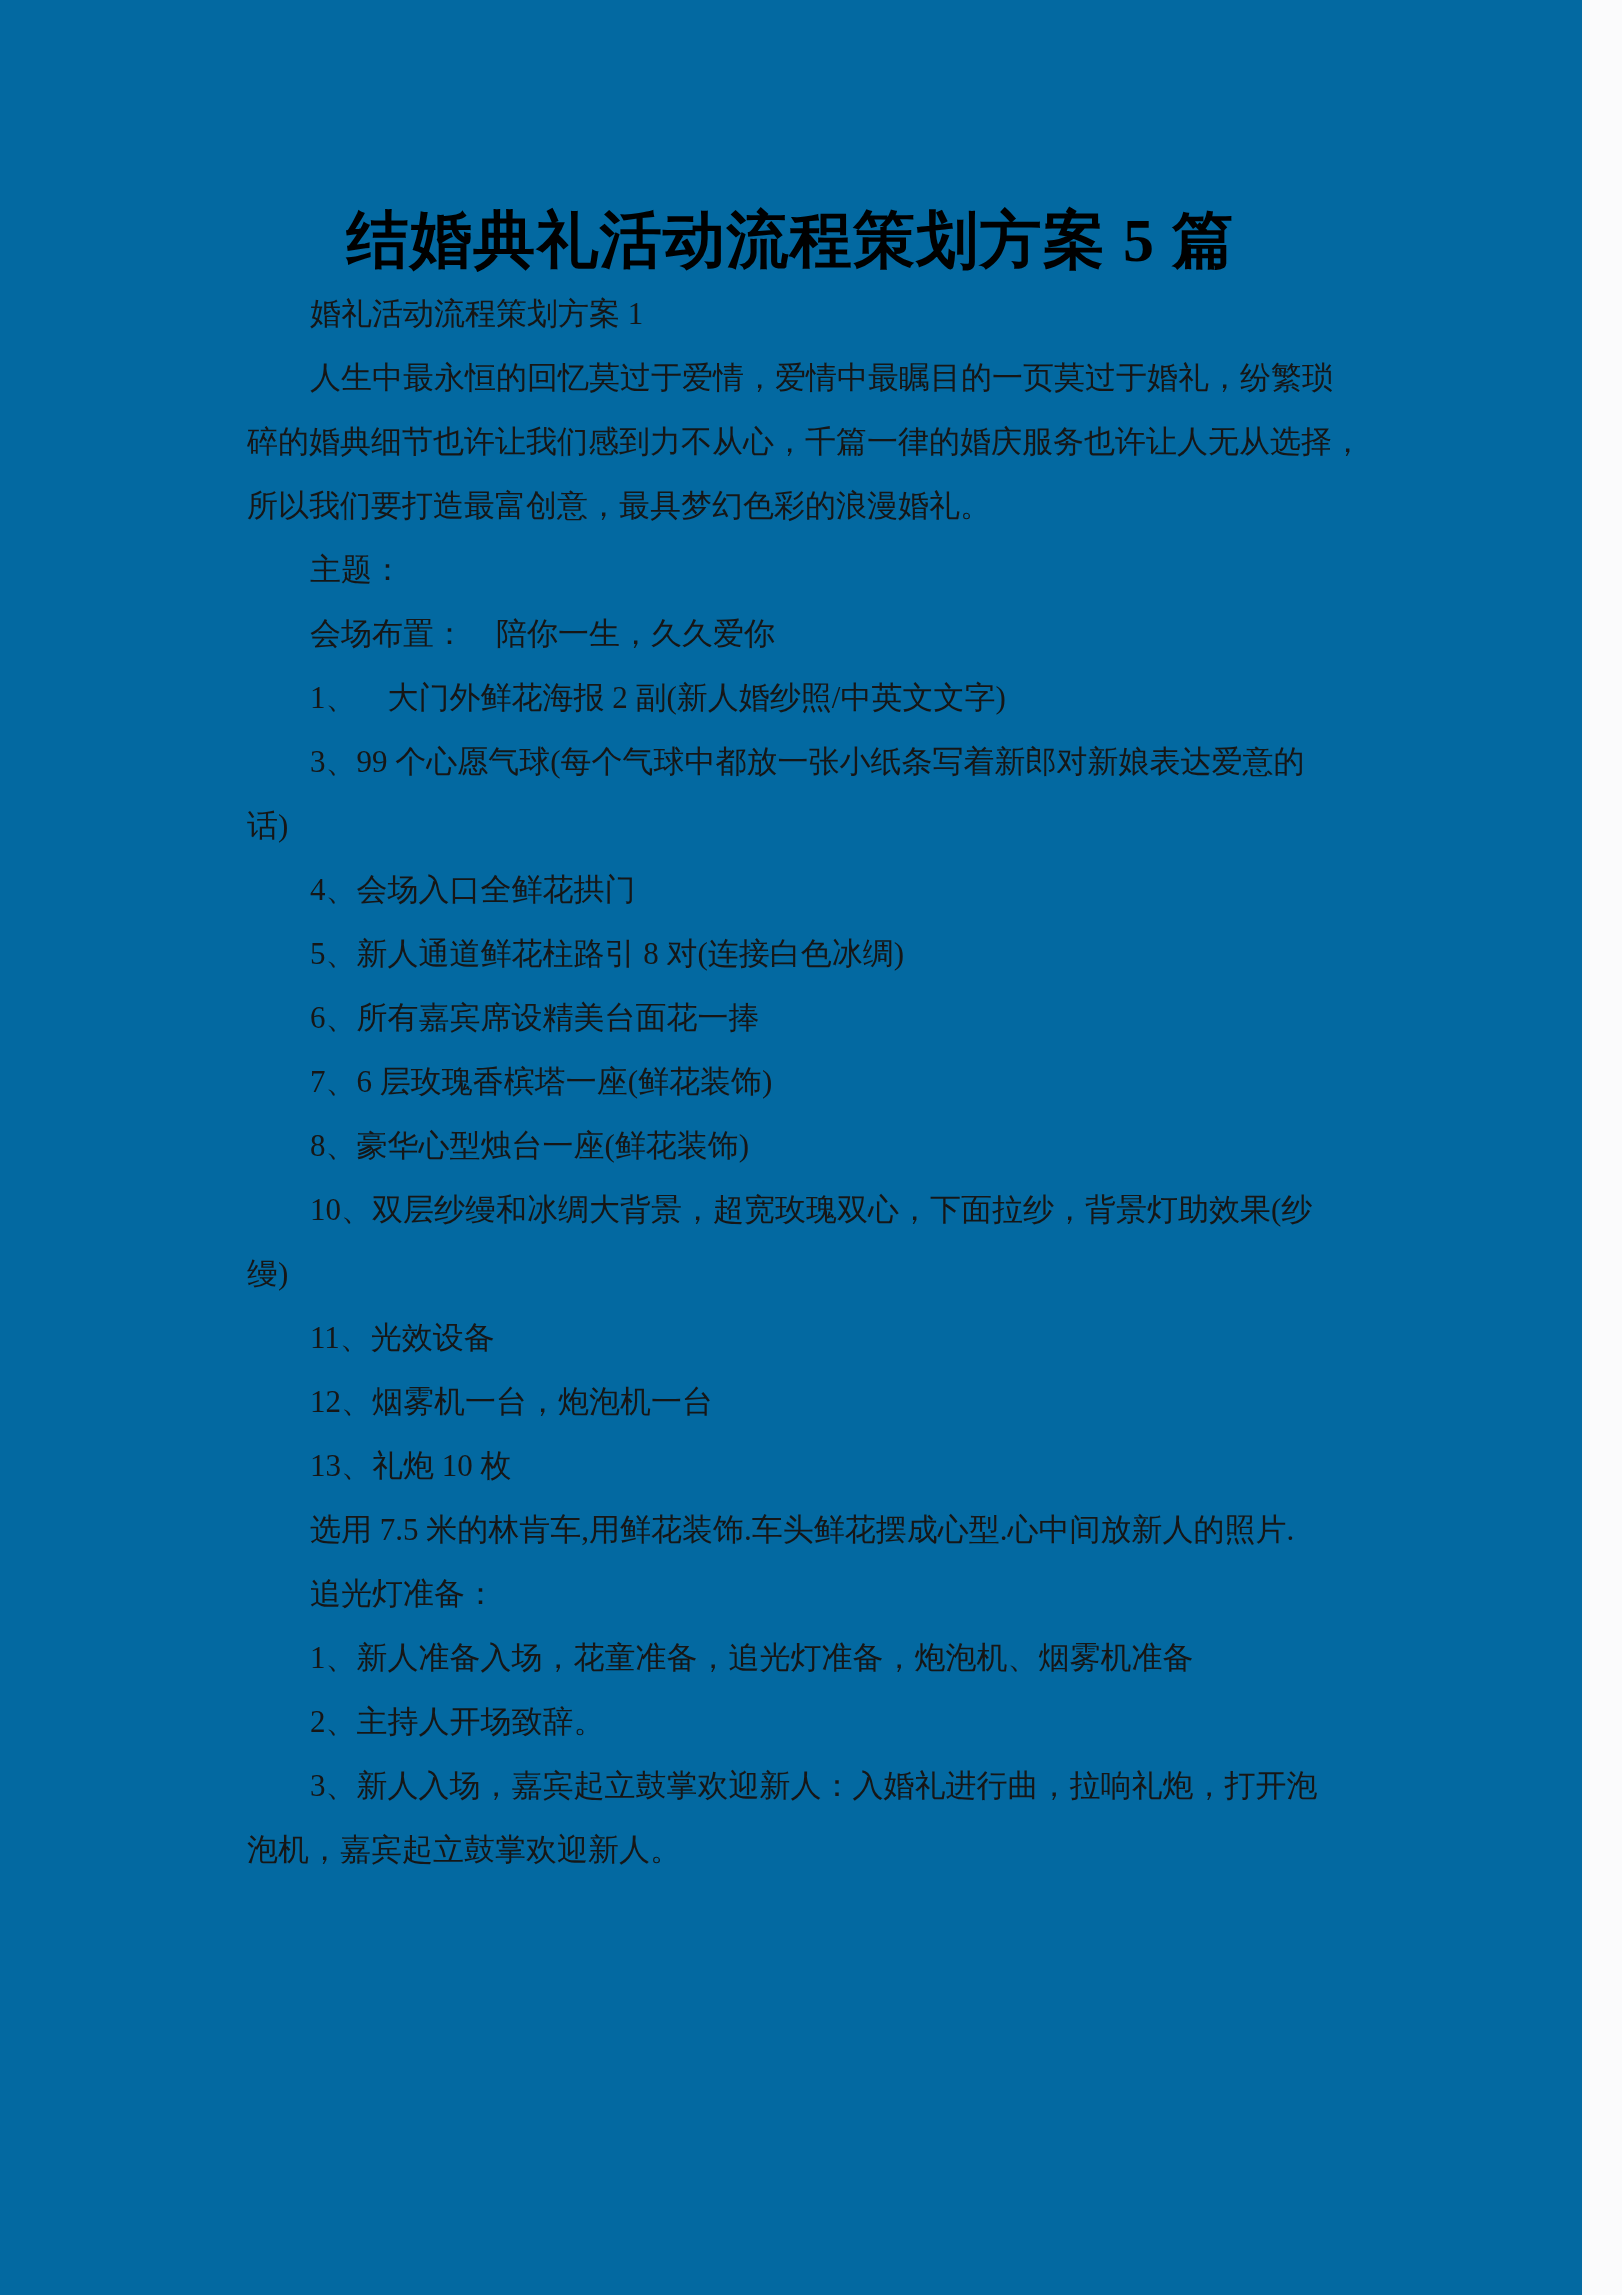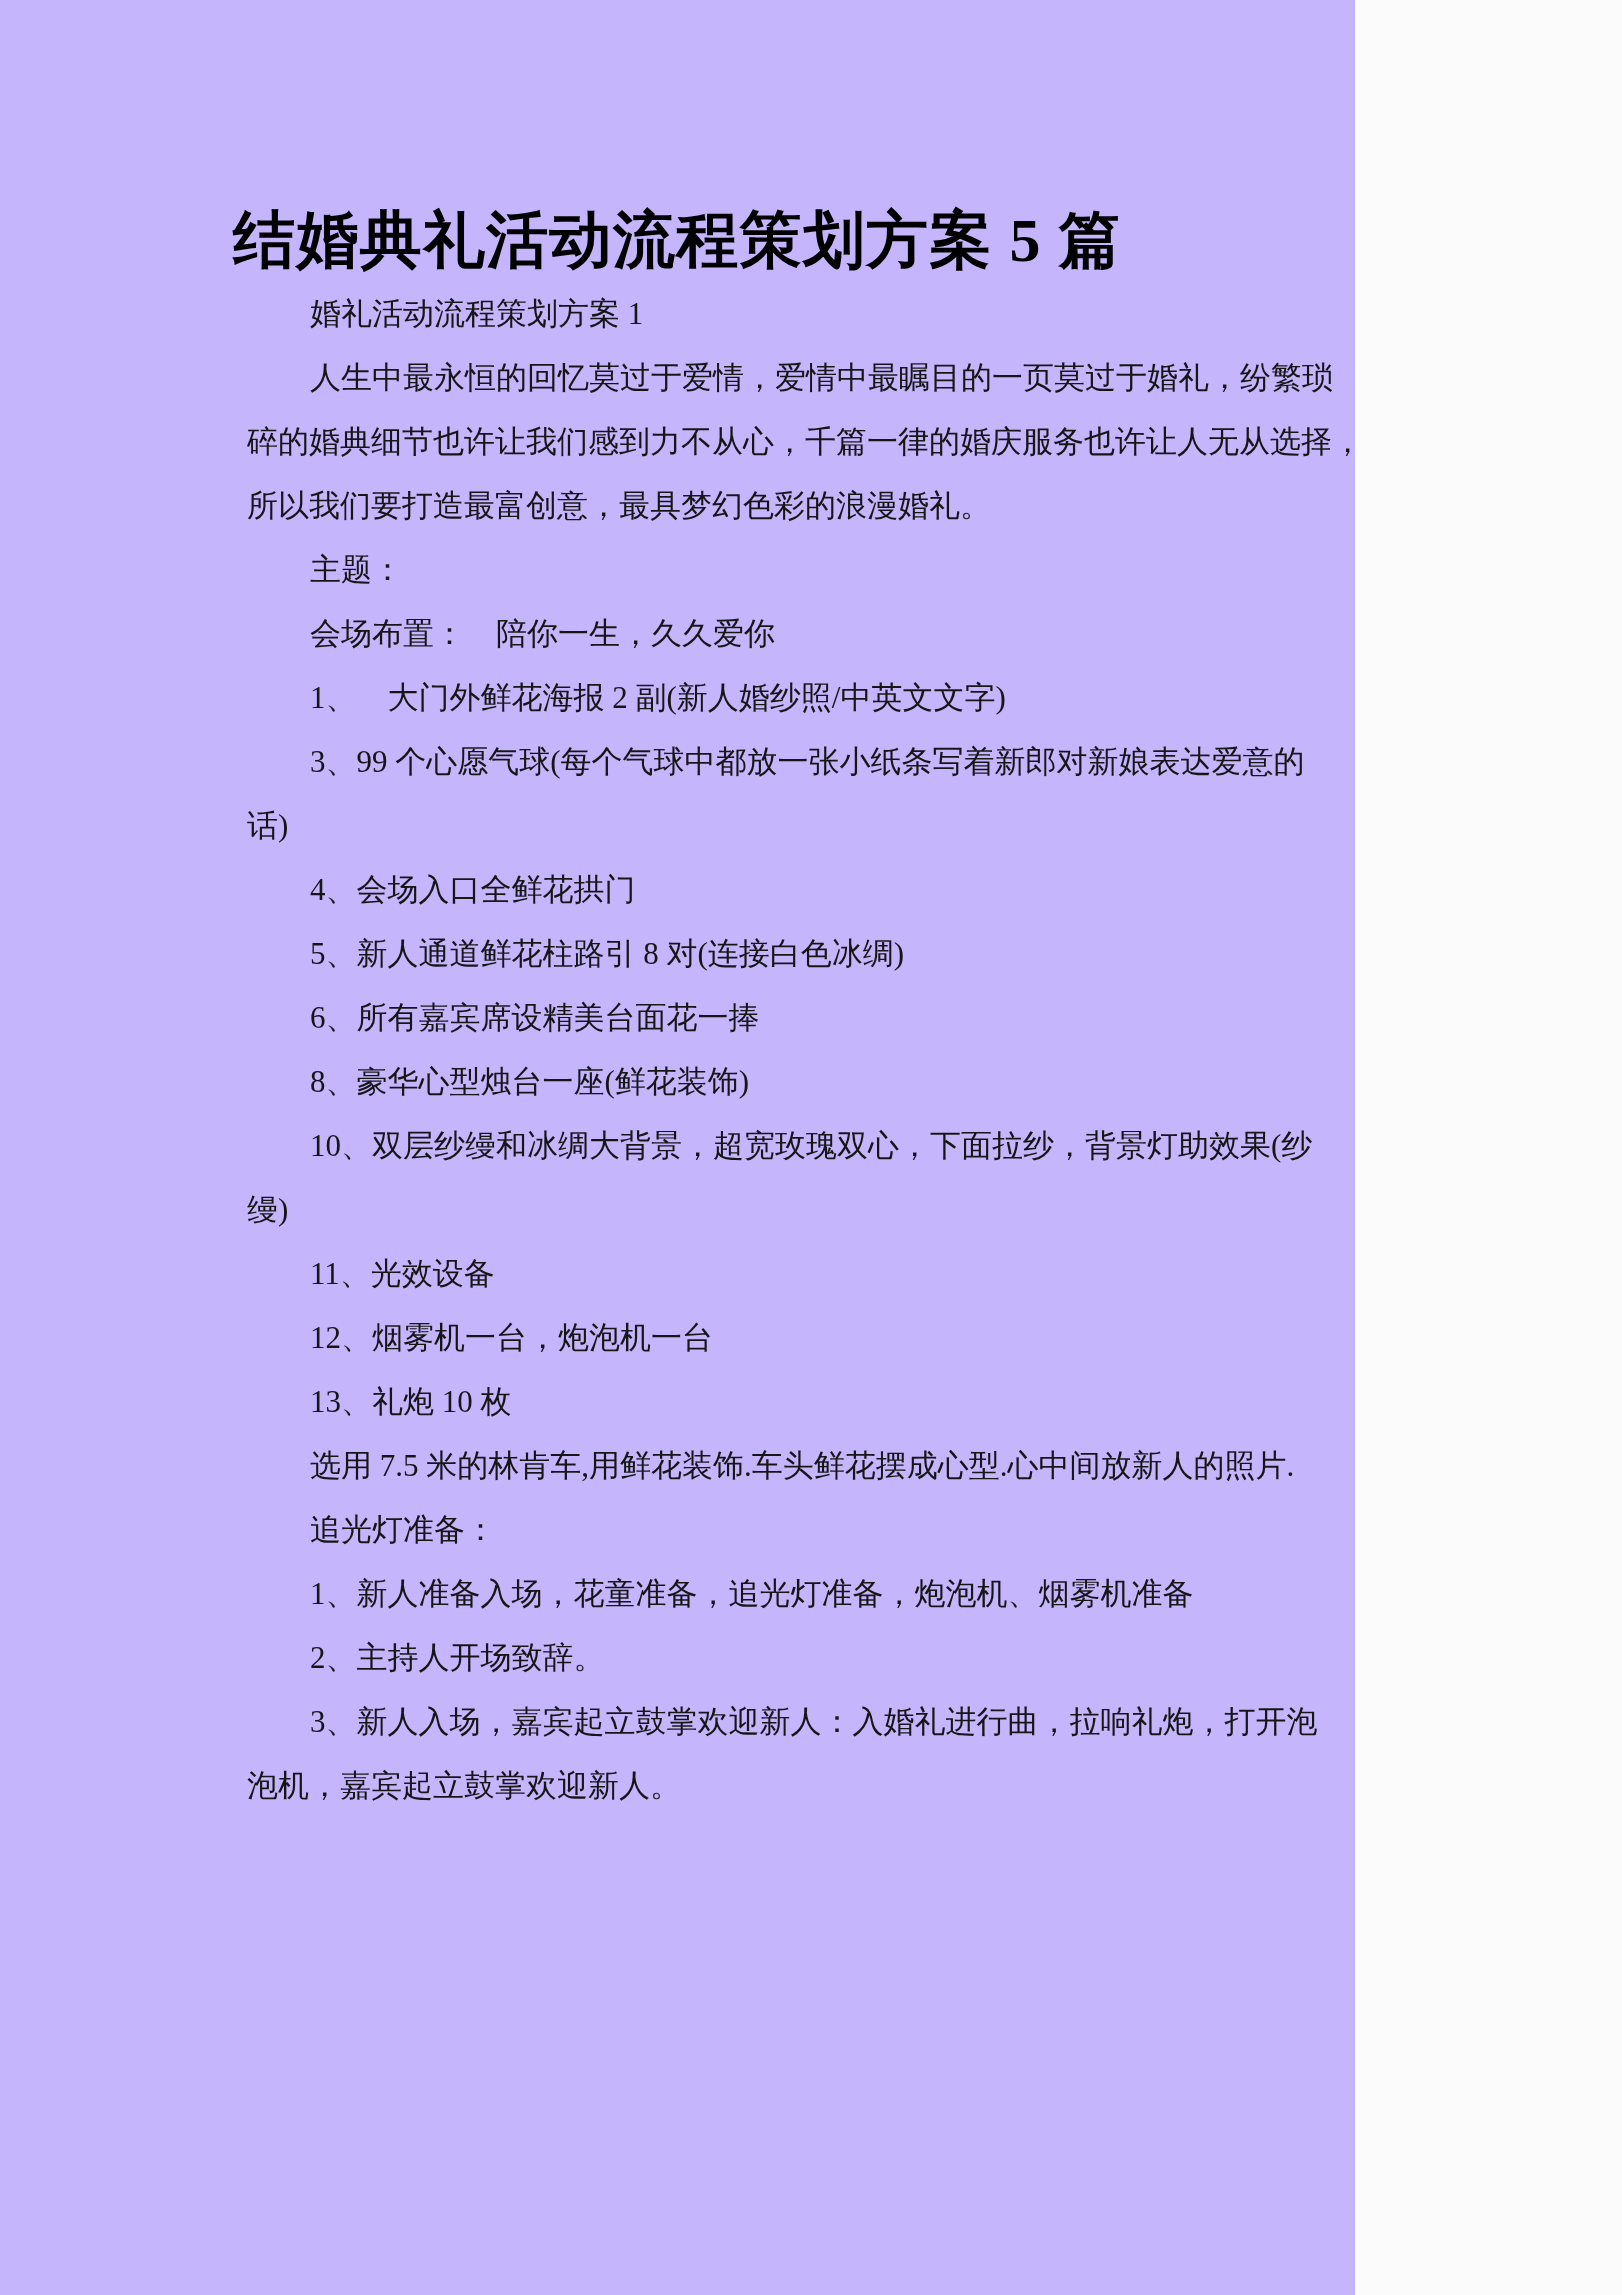--- a/index.html
+++ b/index.html
@@ -2,23 +2,23 @@
 <html style="font-size:10.5px"><head>
 <meta charset="utf-8">
 <style>
   html, body {
     margin: 0;
     padding: 0;
     background: #fbfbfc;
   }
   .page {
     position: relative;
-    width: 1355px;
+    width: 1582px;
     height: 2295px;
-    background: #c4b5fd;
+    background: #0369a1;
     overflow: hidden;
     font-family: "Liberation Serif", "DejaVu Serif", serif;
     color: #161616;
   }
   .doc-title {
     margin: 208px 0 0 0;
     text-align: center;
     font-size: 62px;
     line-height: 65px;
     font-weight: bold;
@@ -52,20 +52,21 @@
       <div class="line">碎的婚典细节也许让我们感到力不从心，千篇一律的婚庆服务也许让人无从选择，</div>
       <div class="line">所以我们要打造最富创意，最具梦幻色彩的浪漫婚礼。</div>
       <div class="line indent">主题：</div>
       <div class="line indent">会场布置：　陪你一生，久久爱你</div>
       <div class="line indent">1、　大门外鲜花海报 2 副(新人婚纱照/中英文文字)</div>
       <div class="line indent">3、99 个心愿气球(每个气球中都放一张小纸条写着新郎对新娘表达爱意的</div>
       <div class="line">话)</div>
       <div class="line indent">4、会场入口全鲜花拱门</div>
       <div class="line indent">5、新人通道鲜花柱路引 8 对(连接白色冰绸)</div>
       <div class="line indent">6、所有嘉宾席设精美台面花一捧</div>
+      <div class="line indent">7、6 层玫瑰香槟塔一座(鲜花装饰)</div>
       <div class="line indent">8、豪华心型烛台一座(鲜花装饰)</div>
       <div class="line indent">10、双层纱缦和冰绸大背景，超宽玫瑰双心，下面拉纱，背景灯助效果(纱</div>
       <div class="line">缦)</div>
       <div class="line indent">11、光效设备</div>
       <div class="line indent">12、烟雾机一台，炮泡机一台</div>
       <div class="line indent">13、礼炮 10 枚</div>
       <div class="line indent">选用 7.5 米的林肯车,用鲜花装饰.车头鲜花摆成心型.心中间放新人的照片.</div>
       <div class="line indent">追光灯准备：</div>
       <div class="line indent">1、新人准备入场，花童准备，追光灯准备，炮泡机、烟雾机准备</div>
       <div class="line indent">2、主持人开场致辞。</div>

